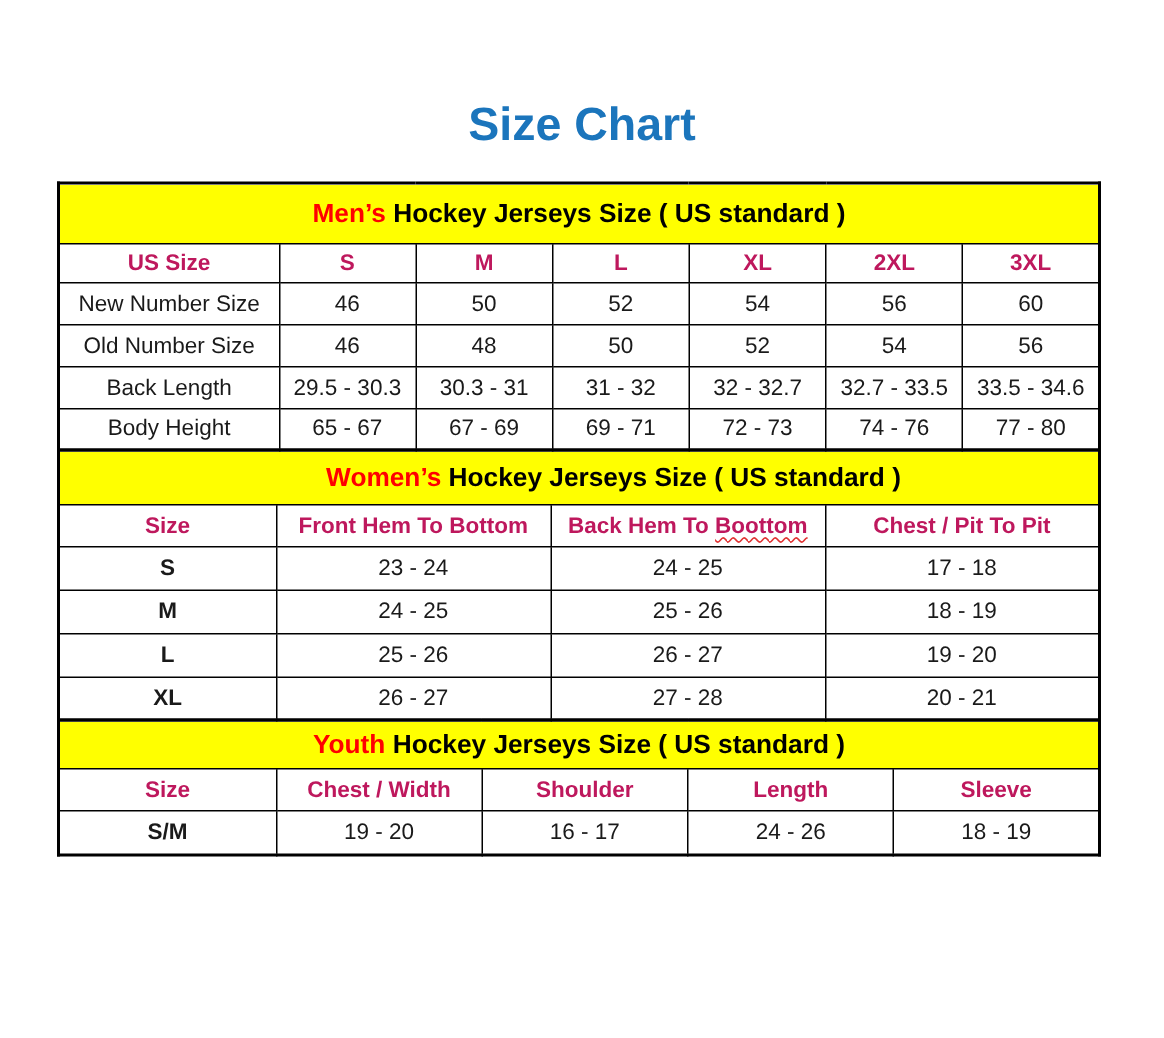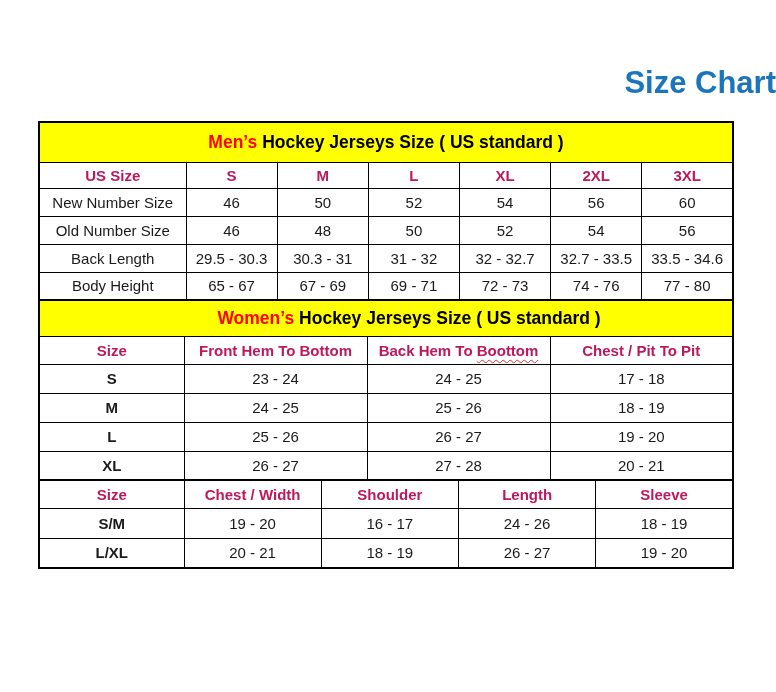--- a/index.html
+++ b/index.html
@@ -12,21 +12,21 @@
     color: #1a1a1a;
     overflow: hidden;
     position: relative;
   }
   .page-title {
     margin: 0;
     position: absolute;
     top: 64px;
     left: 0;
     width: 776px;
-    text-align: right;
+    text-align: center;
     font-size: 31px;
     line-height: 38px;
     font-weight: 700;
     color: #1B75BC;
   }
   .tables {
     position: absolute;
     top: 121px;
     left: 38px;
     width: 628px;
@@ -190,37 +190,33 @@
 
   <table class="size-table youth">
     <colgroup>
         <col style="width:145px">
         <col>
         <col>
         <col>
         <col>
       </colgroup>
     <tbody>
+      <tr class="band">
+        <td colspan="5"><span class="red-word">Youth</span><span> Hockey Jerseys Size ( US standard )</span></td>
+      </tr>
       <tr class="head">
         <th>Size</th>
         <th>Chest / Width</th>
         <th>Shoulder</th>
         <th>Length</th>
         <th>Sleeve</th>
       </tr>
       <tr class="data">
         <td class="lbl-bold">S/M</td>
         <td>19 - 20</td>
         <td>16 - 17</td>
         <td>24 - 26</td>
         <td>18 - 19</td>
       </tr>
-      <tr class="data">
-        <td class="lbl-bold">L/XL</td>
-        <td>20 - 21</td>
-        <td>18 - 19</td>
-        <td>26 - 27</td>
-        <td>19 - 20</td>
-      </tr>
     </tbody>
   </table>
 
 </div>
 
 </body></html>

